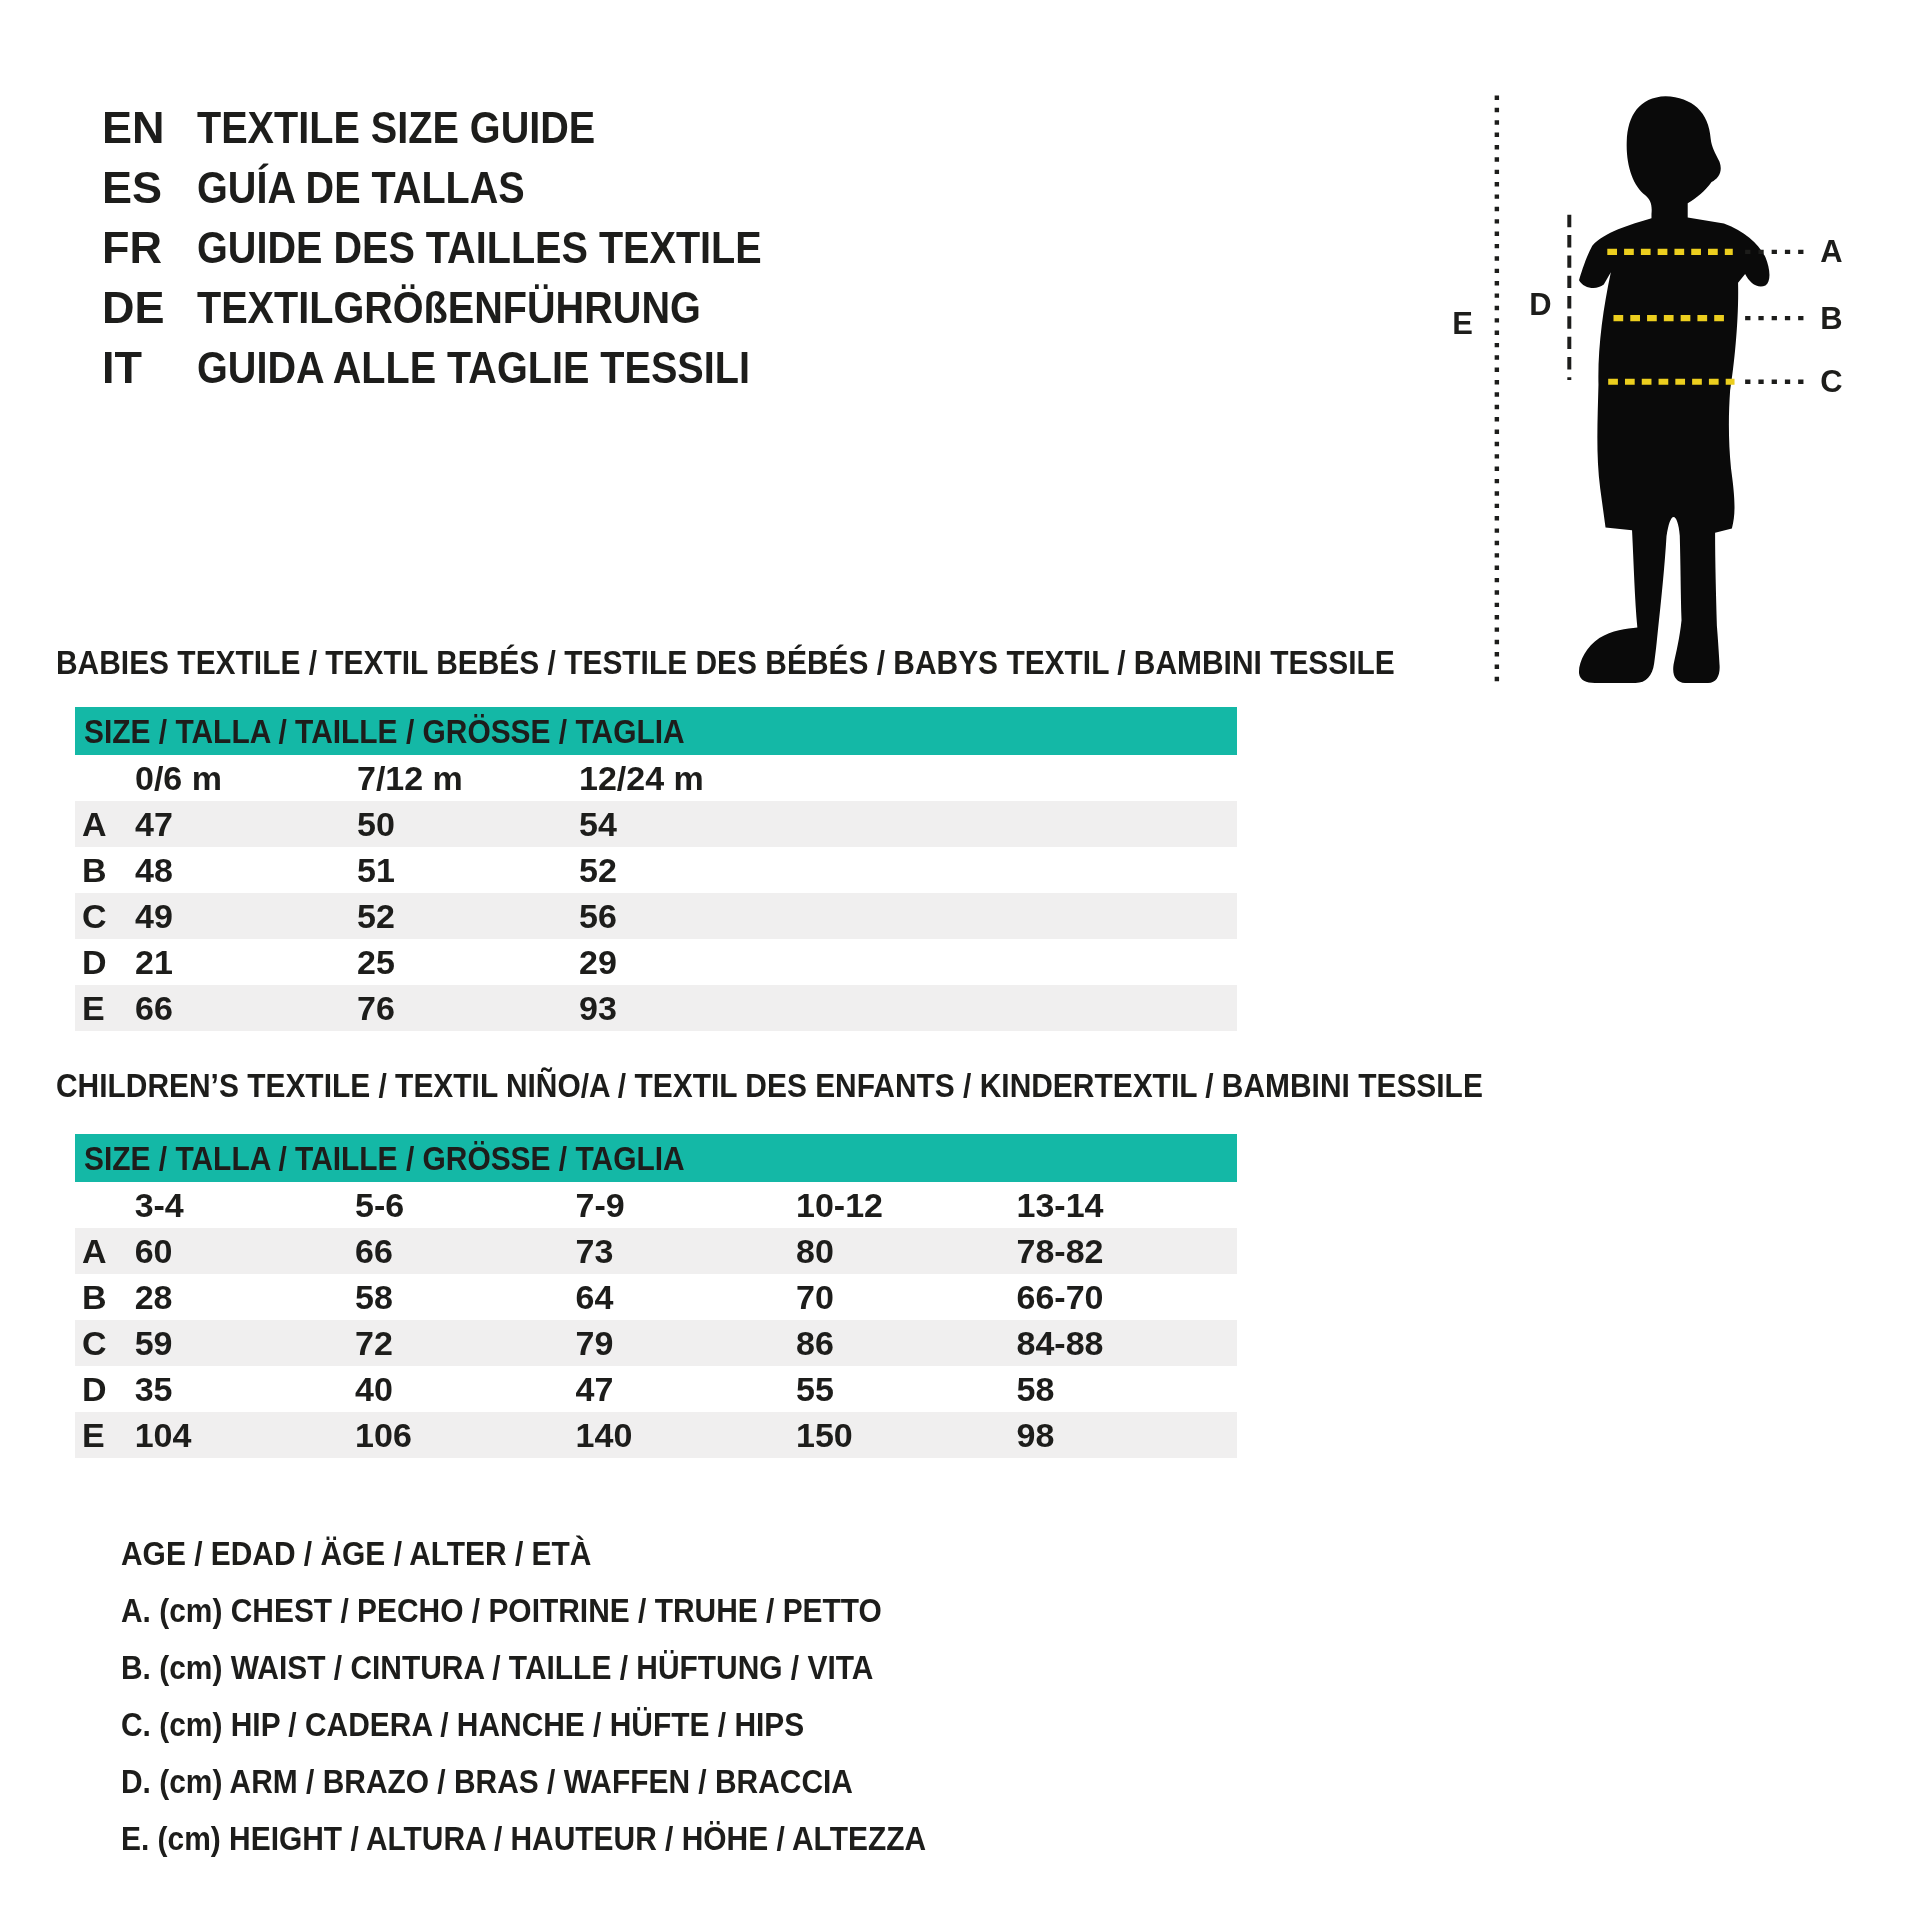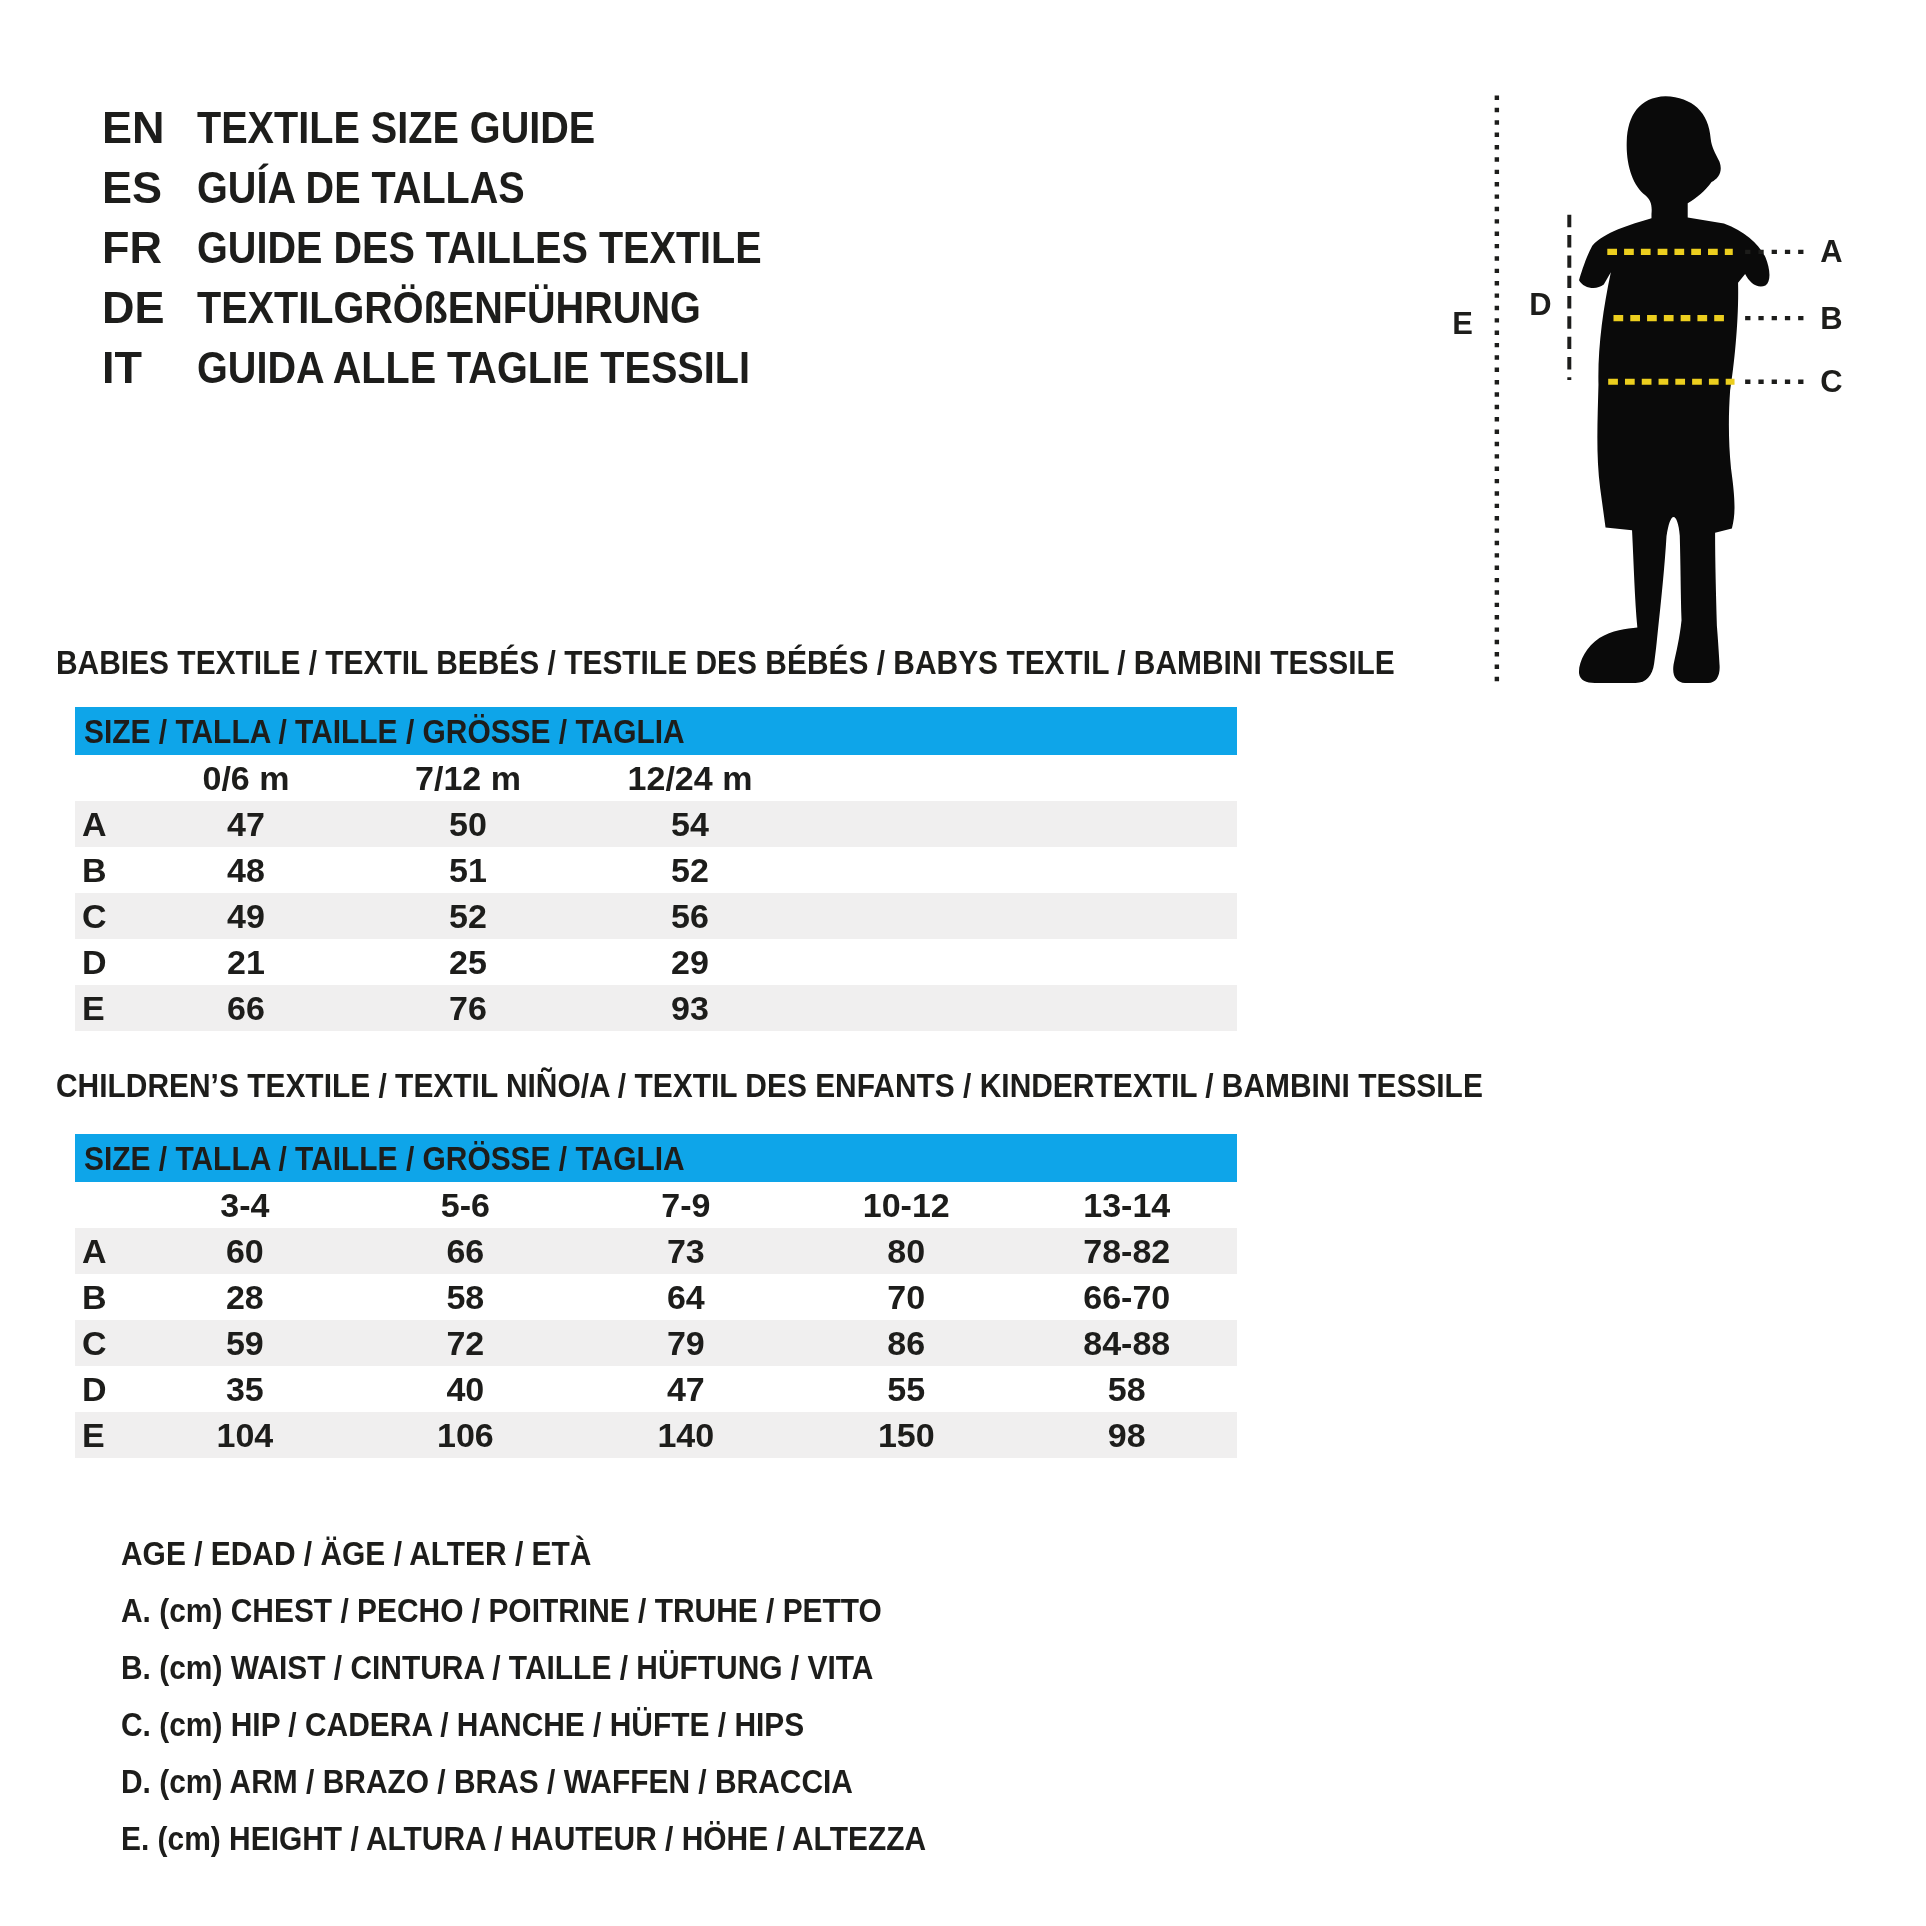--- a/index.html
+++ b/index.html
@@ -13,25 +13,25 @@
   
   .lang-block { position:absolute; left:77px; top:103px;margin-left:25px; }
   .lang-row { display:flex; height:60px; font-size:45px; line-height:50px; }
   .lang-code { width:95px; }
 
   
   .section-heading { position:absolute; left:56px; font-size:34px; line-height:40px; white-space:nowrap; }
 
   
   .size-table { position:absolute; left:75px; width:1162px; }
-  .bar { height:48px; background:#0ea5e9; display:flex; align-items:center; padding-left:9px; font-size:34px; }
+  .bar { height:48px; background:#14b8a6; display:flex; align-items:center; padding-left:9px; font-size:34px; }
   .trow { height:46px; display:flex; align-items:center; font-size:34px; }
   .trow.band { background:#f0efef; }
   .tlabel { width:53px; padding-left:7px; }
-  .tcol { width:222px; text-align:center; }
+  .tcol { width:222px; }
 
   
   .legend-block { position:absolute; left:75px; top:1533px;margin-left:46px; }
   .legend-line { height:57px; font-size:34px; line-height:40px; white-space:nowrap; }
 
   .figure-svg { position:absolute; left:1406px; top:84px; }
   .fig-label { font-family:"Liberation Sans","DejaVu Sans",sans-serif; font-size:35px; font-weight:700; fill:#1d1d1b; }
 </style>
 </head>
 <body>

